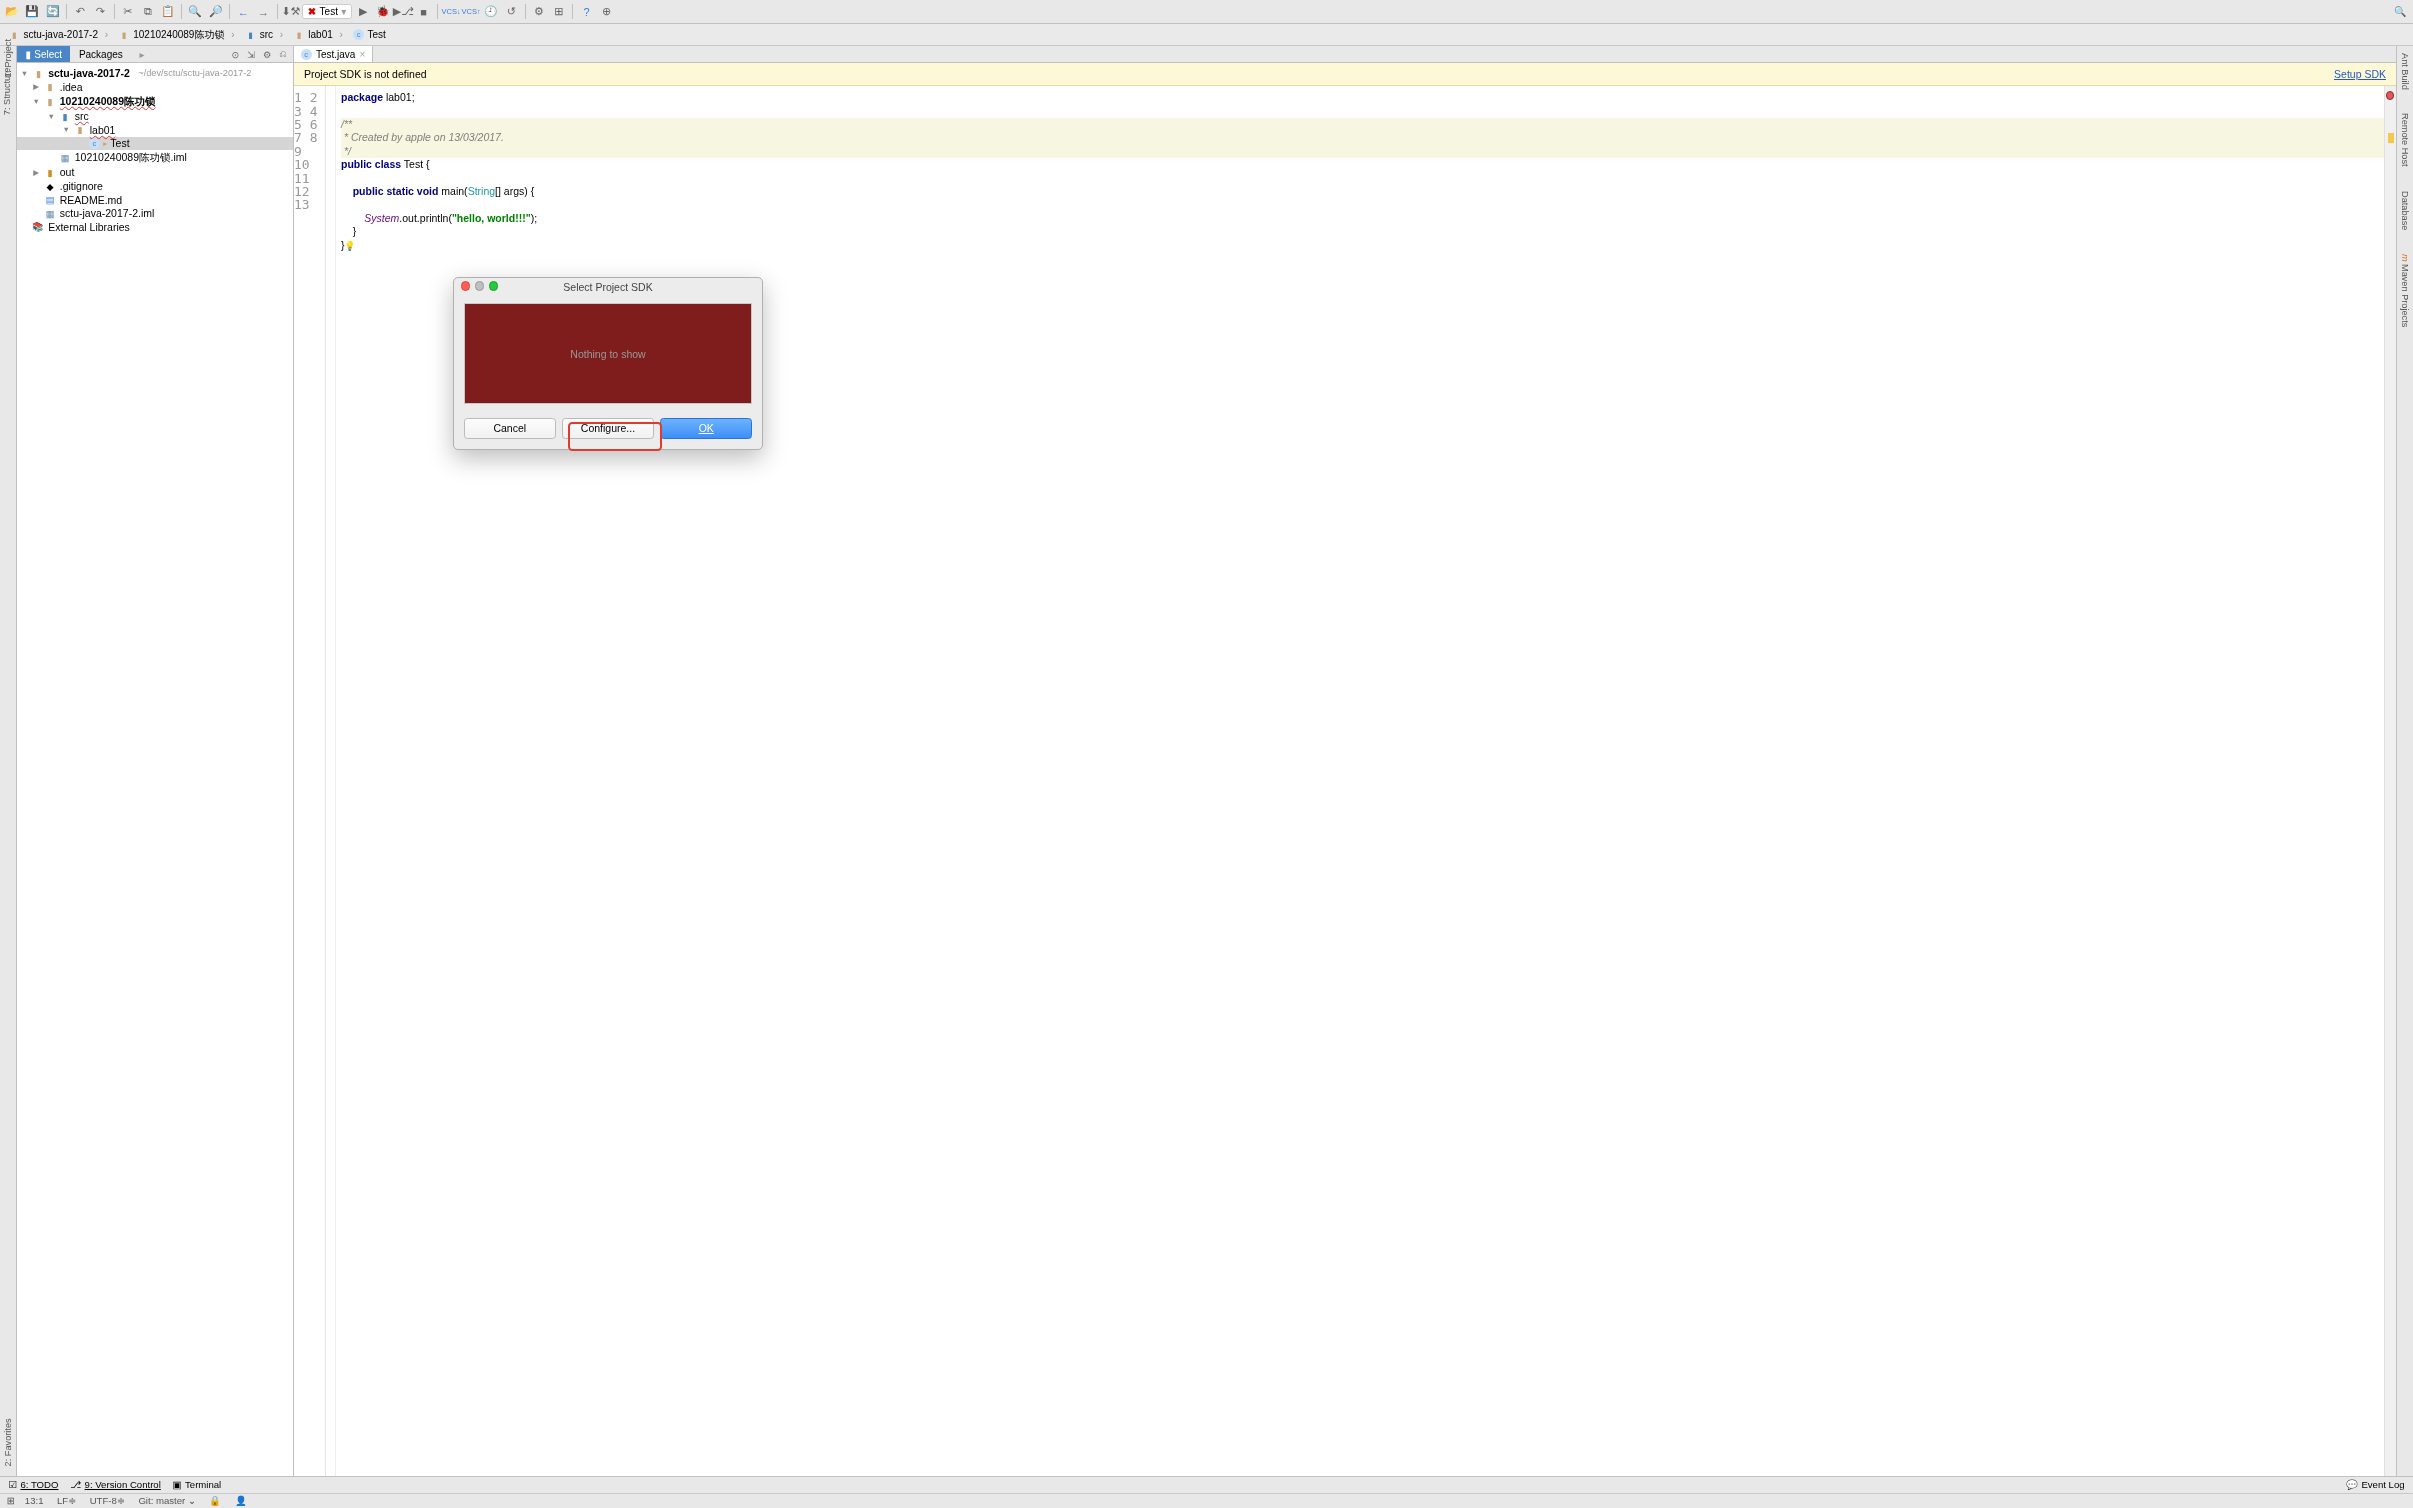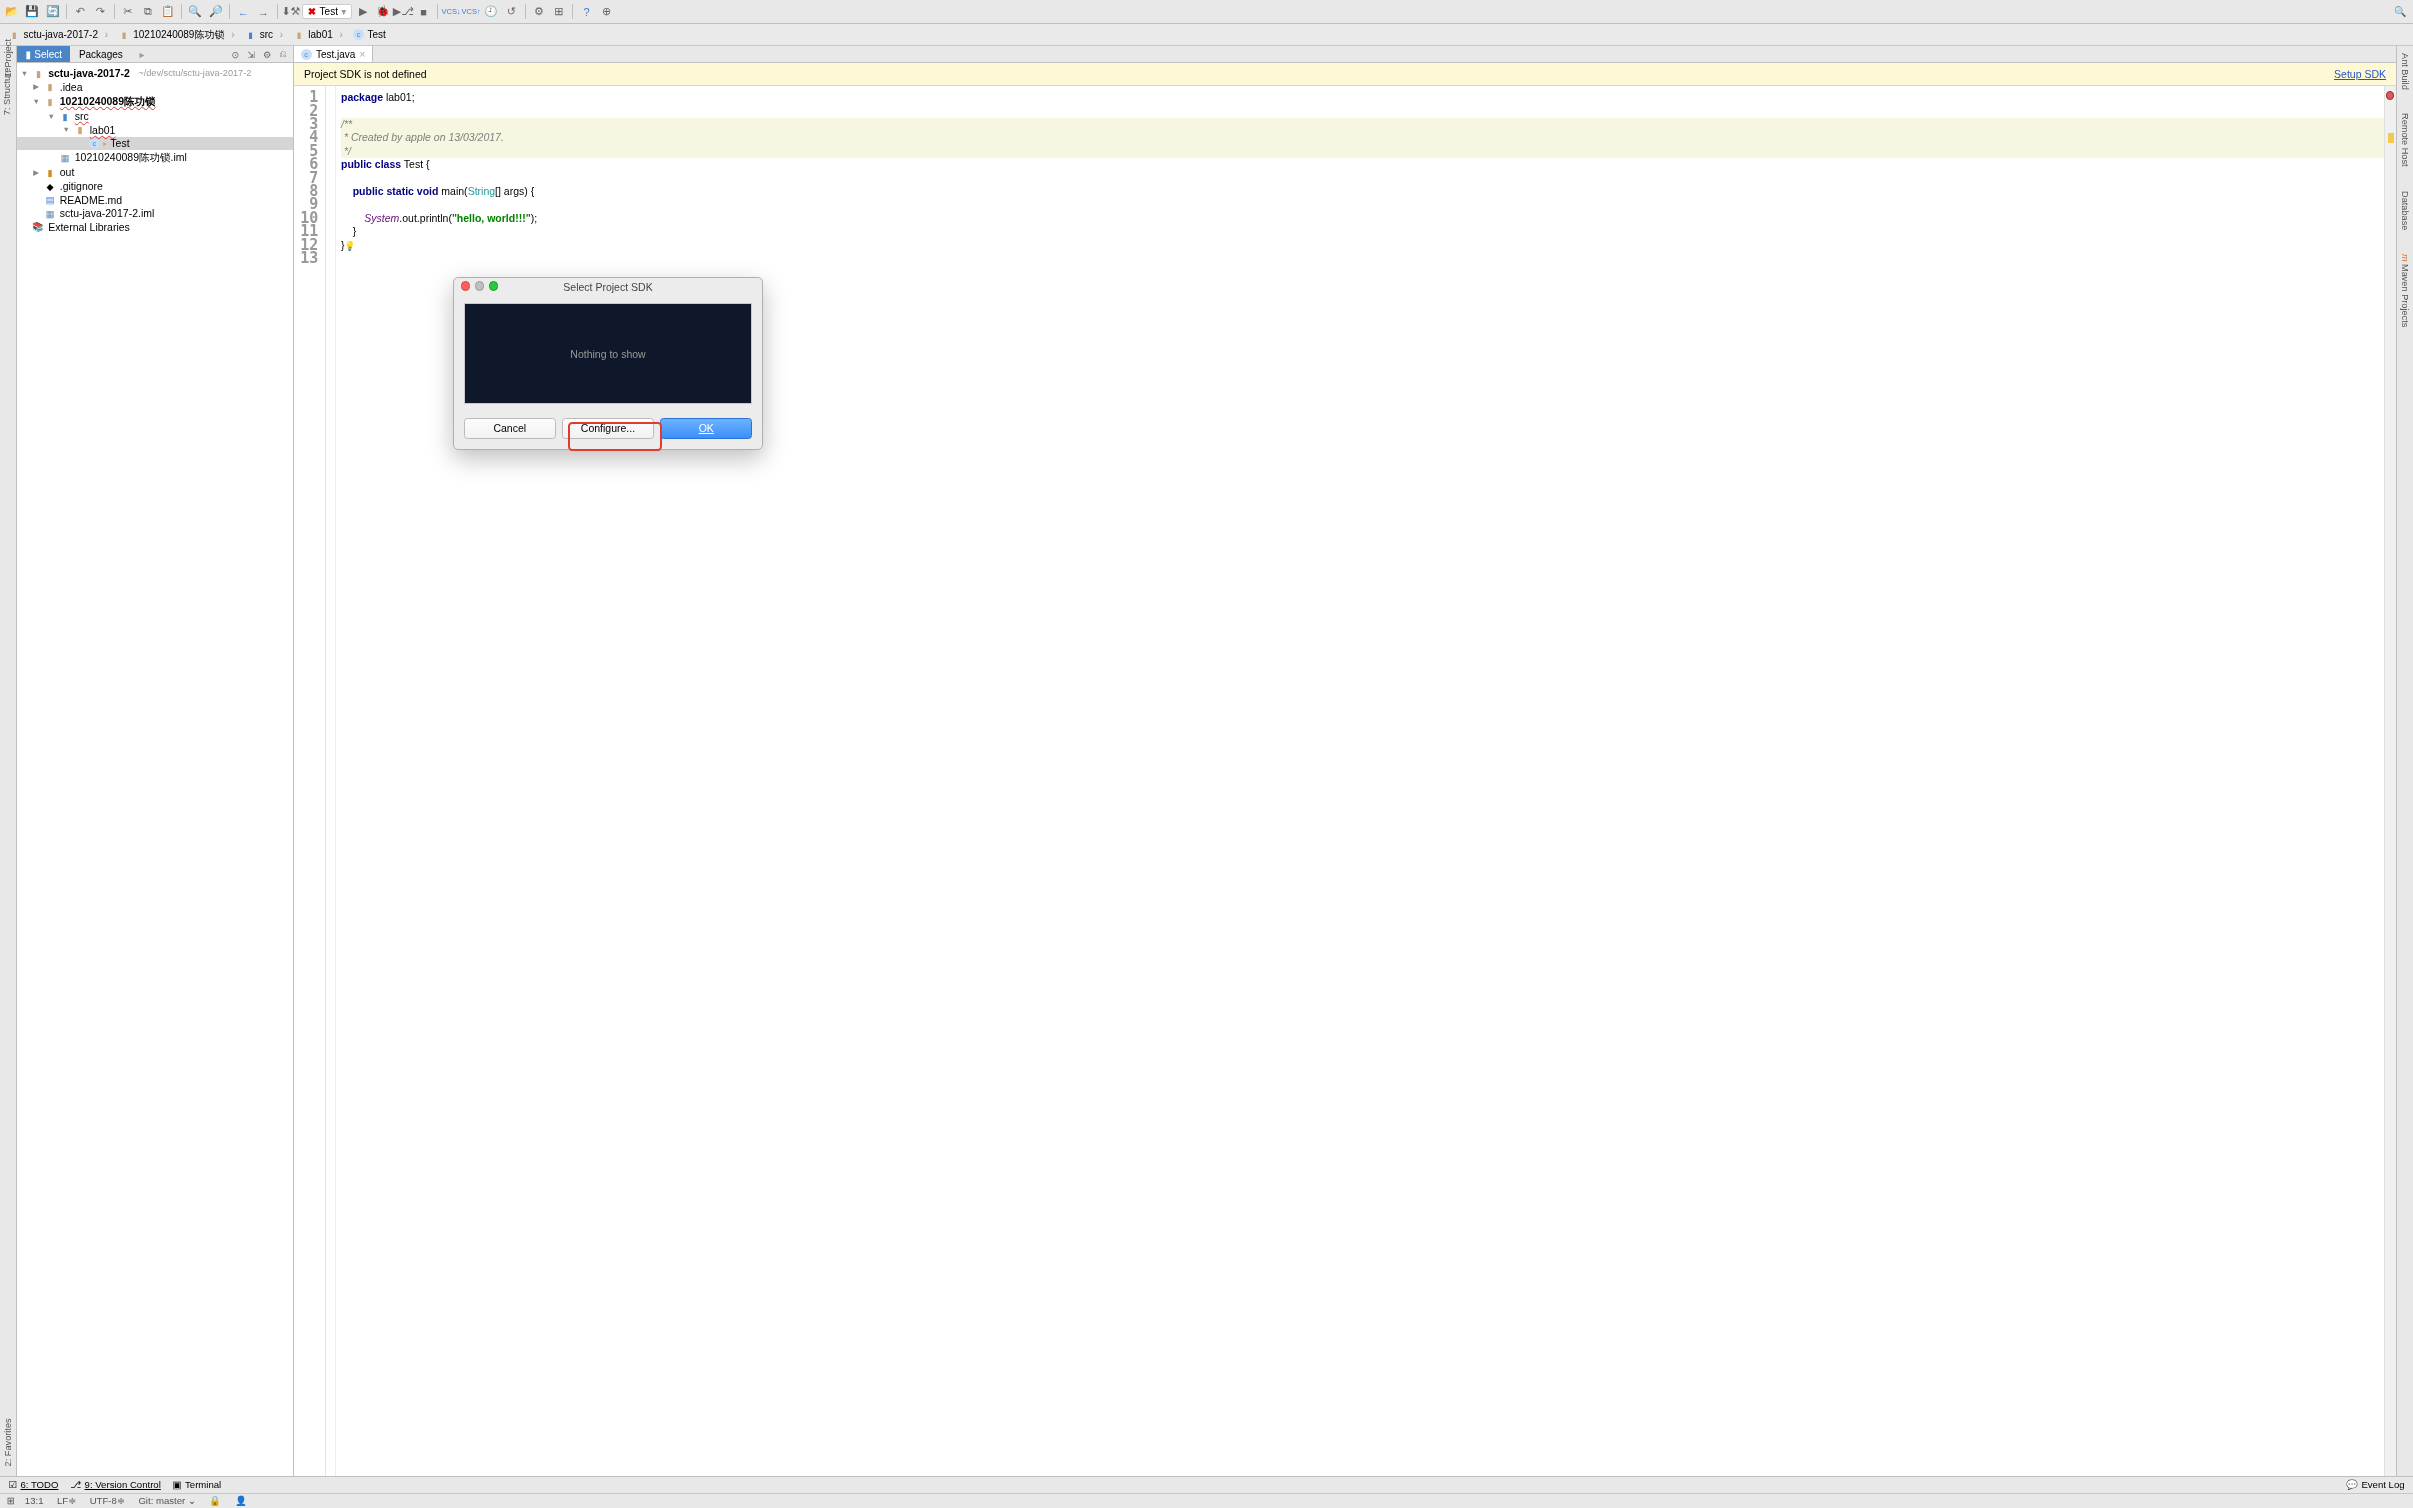--- a/index.html
+++ b/index.html
@@ -49,40 +49,40 @@
 .ind-1 { padding-left: 15px; } .ind-2 { padding-left: 30px; } .ind-3 { padding-left: 45px; } .ind-4 { padding-left: 60px; }
 
 
 .editor-area { flex: 1; display: flex; flex-direction: column; background: #fff; }
 .editor-tabs { display: flex; align-items: center; background: #e8e8e8; border-bottom: 0.8px solid #c0c0c0; }
 .ed-tab { display: flex; align-items: center; gap: 4.2px; padding: 2.5px 6.7px; background: #fff; border-right: 0.8px solid #c0c0c0; font-size: 10px; }
 .ed-tab .close { color: #aaa; cursor: pointer; }
 .sdk-banner { display: flex; align-items: center; justify-content: space-between; background: #fdf8d6; border-bottom: 0.8px solid #e0dca8; padding: 5px 10px; font-size: 10.5px; }
 .sdk-banner a { color: #2457c5; text-decoration: underline; cursor: pointer; }
 .code-wrap { flex: 1; display: flex; overflow: hidden; }
-.gutter-nums { width: 32px; text-align: right; color: #999; font-family: Menlo, monospace; font-size: 15px; padding: 5px 6.7px 5px 0; background: #fff; border-right: 0.8px solid #e5e5e5; line-height: 13.4px; user-select: none; font-weight: bold; }
+.gutter-nums { width: 32px; color: #999; font-family: Menlo, monospace; font-size: 13px; padding: 5px 6.7px 5px 0; background: #fff; border-right: 0.8px solid #e5e5e5; line-height: 13.4px; user-select: none; }
 .fold-gutter { width: 10px; background: #fff; border-right: 0.8px solid #eee; position: relative; }
 .code { flex: 1; font-family: Menlo, monospace; font-size: 10.5px; padding: 5px 0 5px 5px; line-height: 13.4px; white-space: pre; position: relative; overflow: hidden; }
 .code .kw { color: #000080; font-weight: bold; }
 .code .str { color: #008000; font-weight: bold; }
 .code .cm { color: #808080; font-style: italic; }
 .code .sys { font-style: italic; }
 .code .hl-doc { background: #f7f6e0; display: inline-block; width: 100%; }
 .code .bulb { color: #e6b800; font-size: 9.2px; }
 .code-marks { width: 11.7px; background: #f0f0f0; border-left: 0.8px solid #e0e0e0; position: relative; }
 .code-marks .err { position: absolute; top: 5px; right: 1.7px; width: 8.4px; height: 8.4px; background: #db5860; border-radius: 50%; border:0.8px solid #a02828; }
 .code-marks .warn { position: absolute; top: 47px; right: 2.5px; width: 5.9px; height: 10px; background: #f2c94c; }
 .dialog { position: absolute; left: 453px; top: 277px; width: 310px; background: #ececec; border: 0.8px solid #b0b0b0; border-radius: 5px; box-shadow: 0 8.4px 25px rgba(0,0,0,0.25); }
 .titlebar { position: relative; text-align: center; padding: 3.4px 0; font-size: 10.5px; color: #444; }
 .tl-btns { position: absolute; left: 6.7px; top: 3.4px; display: flex; gap: 5px; }
 .tl-btns span { width: 9.2px; height: 9.2px; border-radius: 50%; display: inline-block; }
 .tl-close { background: #ff5f57; border: 0.8px solid #e0443e; }
 .tl-min { background: #bfbfbf; border: 0.8px solid #9a9a9a; }
 .tl-max { background: #28c840; border: 0.8px solid #13a125; }
-.dlg-body { margin: 6.7px 10px; background: #0f172a; border: 0.8px solid #c8c8c8; height: 101px; display: flex; align-items: center; justify-content: center; color: #999; font-size: 10.5px; }
+.dlg-body { margin: 6.7px 10px; background: #7f1d1d; border: 0.8px solid #c8c8c8; height: 101px; display: flex; align-items: center; justify-content: center; color: #999; font-size: 10.5px; }
 .dlg-buttons { display: flex; gap: 6.7px; padding: 6.7px 10px 10px; justify-content: flex-end; }
 .dlg-buttons button { flex: 1; padding: 3.4px 0; font-size: 10.5px; border-radius: 3.4px; border: 0.8px solid #bbb; background: linear-gradient(#fdfdfd,#f1f1f1); cursor: pointer; }
 .dlg-buttons .primary { background: linear-gradient(#6cb3ff,#3d8ef7); color: #fff; border-color: #2a72d4; text-decoration: underline; }
 .dlg-highlight { position: absolute; border: 2.5px solid #e23b2e; border-radius: 4.2px; pointer-events: none; }
 
 
 .bottom-tools { display: flex; align-items: center; gap: 11.7px; padding: 2.5px 8.4px; background: #e8e8e8; border-top: 0.8px solid #c0c0c0; font-size: 9.6px; }
 .bottom-tools .bt { display: flex; align-items: center; gap: 3.4px; cursor: pointer; }
 .bottom-tools .right { margin-left: auto; }
 .status-bar { display: flex; align-items: center; padding: 1.7px 6.7px; background: #e8e8e8; border-top: 0.8px solid #c8c8c8; font-size: 9.6px; color: #555; gap: 6.7px; }

